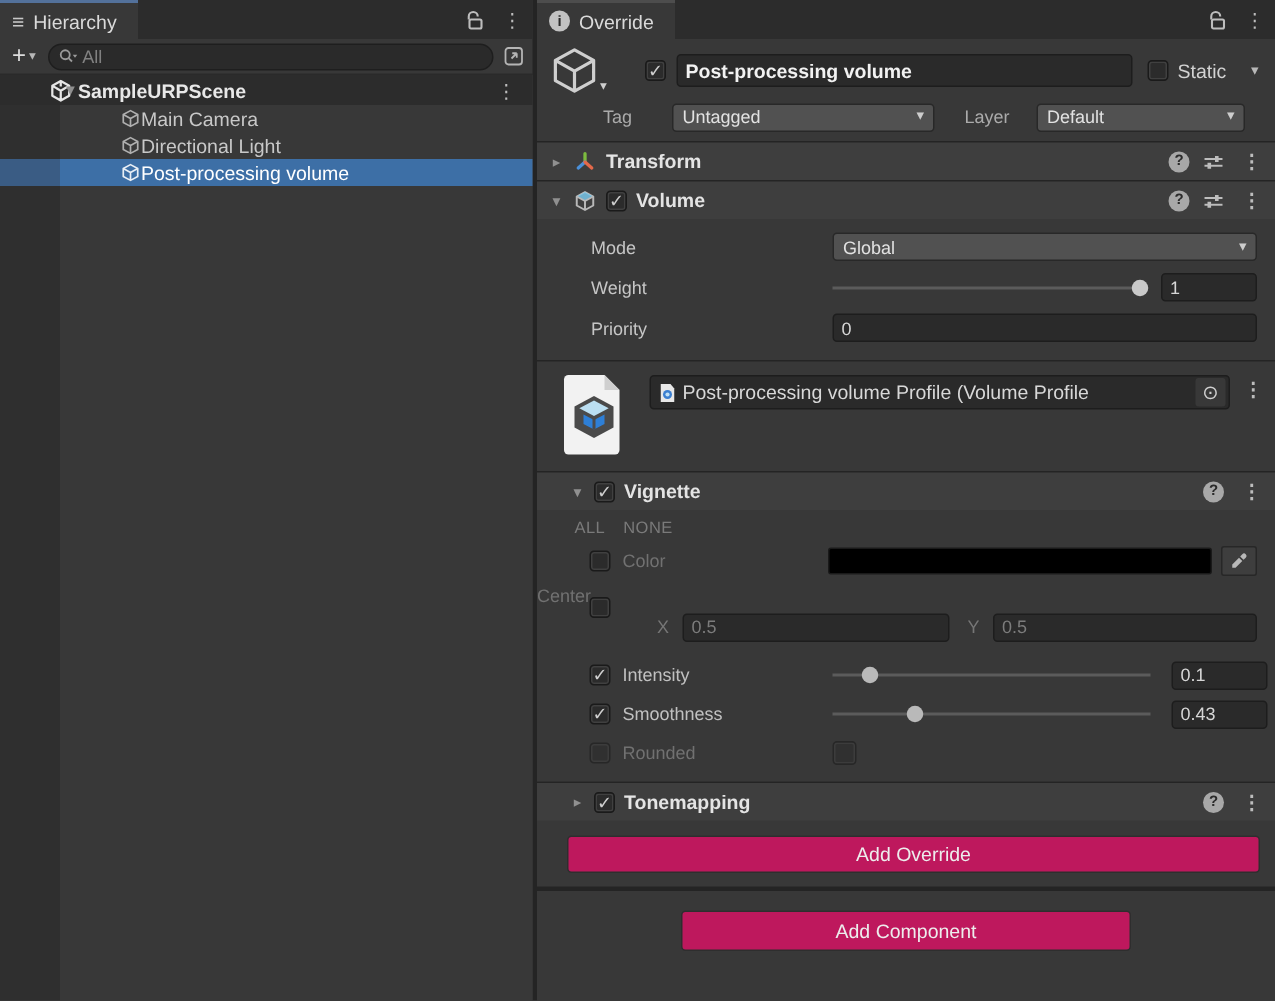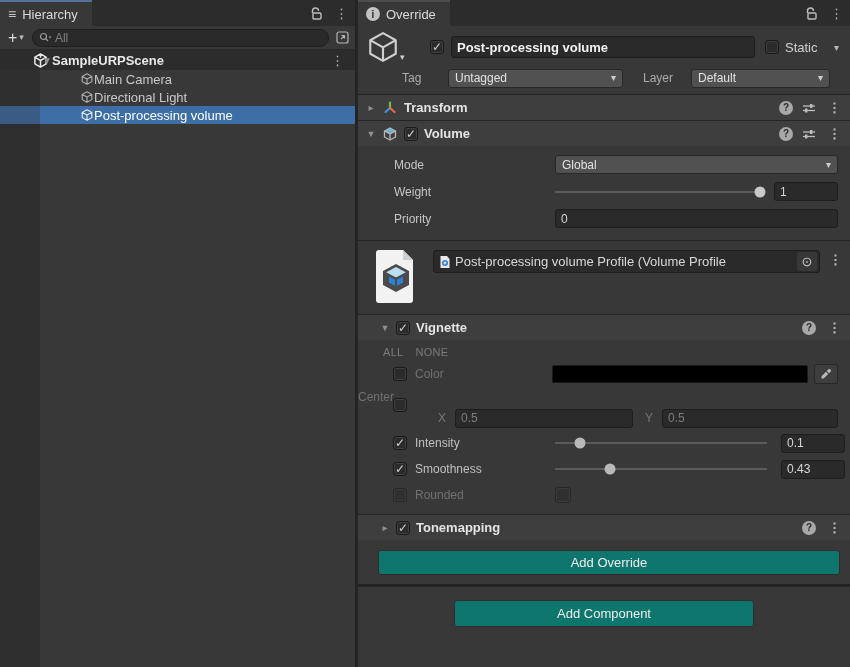--- a/index.html
+++ b/index.html
@@ -21,21 +21,21 @@
   .helpicon { width:14px; height:14px; border-radius:50%; background:#A8A8A8; color:#2B2B2B; font-size:10px; font-weight:bold; display:flex; align-items:center; justify-content:center; }
   .checkbox { width:14px; height:14px; background:#2B2B2B; border:1px solid #1A1A1A; border-radius:3px; flex:none; position:relative; box-shadow:0 0 0 1px #404040 inset; }
   .checkbox.checked::after { content:"✓"; position:absolute; left:1px; top:-1px; color:#CFCFCF; font-size:12px; }
   .checkbox.disabled { opacity:.55; }
   .caret { font-size:10px; color:#B8B8B8; line-height:1; }
   .fold { width:14px; text-align:center; color:#909090; font-size:10px; flex:none; }
   .field { background:#2A2A2A; border:1px solid #1D1D1D; border-radius:3px; color:#D6D6D6; display:flex; align-items:center; padding:0 5px; height:19px; }
   .field.disabled { color:#7C7C7C; }
   .dropdown { background:#515151; border:1px solid #282828; border-radius:3px; height:19px; display:flex; align-items:center; padding:0 6px; color:#E2E2E2; position:relative; }
   .dropdown .caret { position:absolute; right:6px; color:#CDCDCD; }
-  .btn { background:#0f766e; border:1px solid #2E2E2E; border-radius:3px; color:#EDEDED; display:flex; align-items:center; justify-content:center; font-size:13px;text-align:right; }
+  .btn { background:#be185d; border:1px solid #2E2E2E; border-radius:3px; color:#EDEDED; display:flex; align-items:center; justify-content:center; font-size:13px;text-align:right; }
 
   
   .hierarchy { width:355px; flex:none; display:flex; flex-direction:column; background:#383838; }
   .h-toolbar { height:24px; display:flex; align-items:center; padding:0 4px; gap:4px; background:#383838; border-bottom:1px solid #2A2A2A; flex:none; }
   .plusbtn { display:flex; align-items:center; gap:2px; color:#DDDDDD; font-size:16px; padding:0 4px; }
   .plusbtn .caret { font-size:9px; }
   .searchbox { flex:1; height:18px; background:#2A2A2A; border:1px solid #1E1E1E; border-radius:9px; display:flex; align-items:center; padding:0 6px; gap:3px; }
   .searchbox .ph { color:#818181; }
   .popout-btn { width:18px; height:16px; display:flex; align-items:center; justify-content:center; }
   .tree { flex:1; position:relative; background:linear-gradient(to right, #2F2F2F 0, #2F2F2F 40px, #383838 40px); }
@@ -386,21 +386,21 @@
       <span class="axis-lbl x-lbl">X</span>
       <div class="field disabled x-field">
         <span>0.5</span>
       </div>
       <span class="axis-lbl y-lbl">Y</span>
       <div class="field disabled y-field">
         <span>0.5</span>
       </div>
     </div>
 
-    <div class="vrow" style="">
+    <div class="vrow" style="margin-top:7px;">
       <span class="checkbox checked chk"></span>
       <span class="lbl">Intensity</span>
       <div class="slider">
         <div class="shandle" style="left: 12%;"></div>
       </div>
       <div class="field sl-field">
         <span>0.1</span>
       </div>
     </div>
 

